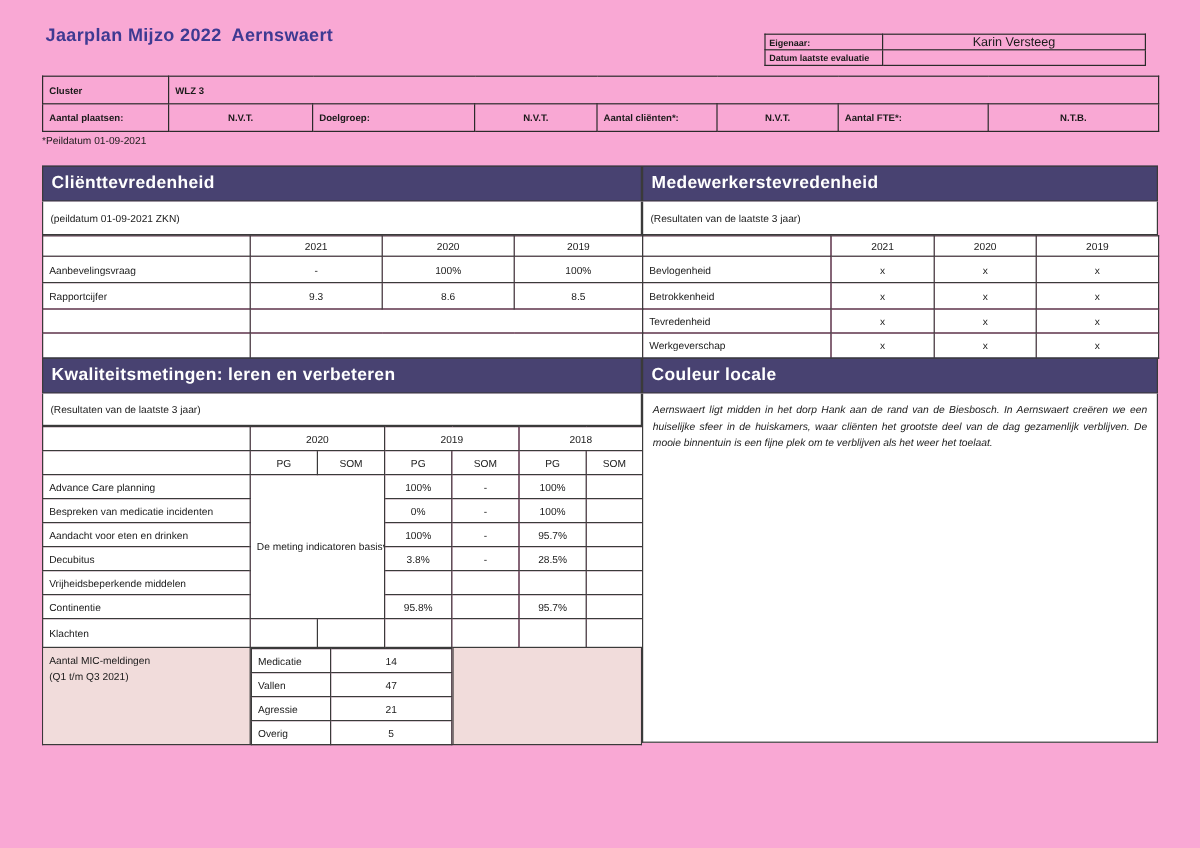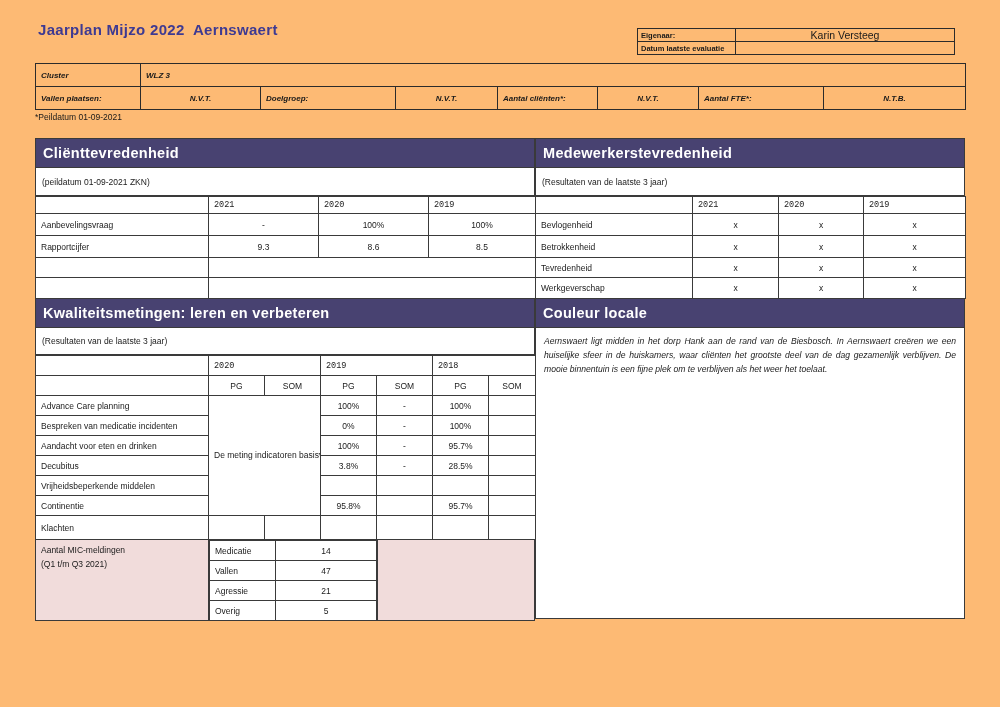--- a/index.html
+++ b/index.html
@@ -7,36 +7,36 @@
     --purple:#484271;
     --pink:#f1dcdb;
     --title:#3e3a92;
   }
   *{margin:0;padding:0;box-sizing:border-box;}
   html,body{background:#ffffff;}
   body{
     font-family:"Liberation Sans","DejaVu Sans",sans-serif;
     color:#1a1a1a;
   }
-  .page{position:relative;width:1000px;height:707px;background:#fdba74;overflow:hidden;}
+  .page{position:relative;width:1000px;height:707px;background:#f9a8d4;overflow:hidden;}
 
   .doc-title{
     position:absolute;left:38px;top:21px;
     font-size:15px;font-weight:bold;color:var(--title);
     letter-spacing:.3px;white-space:pre-wrap;
   }
 
   
   .owner-box{position:absolute;left:637px;top:28px;width:318px;border-collapse:collapse;}
   .owner-box td{border:1px solid #2b2b2b;height:13px;vertical-align:middle;}
   .owner-box .ob-label{width:98px;font-size:7.5px;font-weight:bold;padding:0 3px;margin-top:36px;}
   .owner-box .ob-value{font-size:10.5px;padding:0 6px;text-align:center;}
 
   
-  .cluster-table{position:absolute;left:35px;top:63px;width:930px;border-collapse:collapse;table-layout:fixed;font-style:italic;}
+  .cluster-table{position:absolute;left:35px;top:63px;width:930px;border-collapse:collapse;table-layout:fixed;}
   .cluster-table td{border:1px solid #2b2b2b;height:23px;font-size:8px;font-weight:bold;vertical-align:middle;padding:0 5px;}
   .cluster-table .cl{ text-align:left;}
   .cluster-table .cv{ text-align:center;}
 
   .footnote{position:absolute;left:35px;top:112px;font-size:8.5px;}
 
   
   .sec{position:absolute;}
   .sec-header{
     height:30px;background:var(--purple);color:#ffffff;
@@ -49,21 +49,21 @@
     font-size:8.5px;display:flex;align-items:center;padding:0 6px;
   }
 
   table.grid{border-collapse:collapse;table-layout:fixed;width:100%;}
   table.grid td{
     border:1px solid var(--bd);font-size:8.5px;vertical-align:middle;
     padding:0 5px;background:#fff;overflow:hidden;white-space:nowrap;
   }
   td.pink{background:var(--pink);}
   td.ctr{text-align:center;}
-  td.yhead{background:var(--pink);text-align:left;font-size:10px;font-family:Liberation Mono, monospace;}
+  td.yhead{background:var(--pink);text-align:center;font-size:10px;}
   td.shead{background:var(--pink);text-align:center;font-size:9px;}
   td.lbl{background:var(--pink);text-align:left;}
 
   
   tr.h17 td{height:17px;}
   tr.h22 td{height:22px;}
   tr.h20 td{height:20px;}
   tr.h21 td{height:21px;}
   tr.h24 td{height:24px;}
 
@@ -123,21 +123,21 @@
         <col style="width:101px">
         <col style="width:125px">
         <col style="width:142px">
     </colgroup>
     <tbody>
         <tr>
       <td class="cl">Cluster</td>
       <td class="cl" colspan="7">WLZ 3</td>
     </tr>
     <tr>
-      <td class="cl">Vallen plaatsen:</td>
+      <td class="cl">Aantal plaatsen:</td>
       <td class="cv">N.V.T.</td>
       <td class="cl">Doelgroep:</td>
       <td class="cv">N.V.T.</td>
       <td class="cl">Aantal cliënten*:</td>
       <td class="cv">N.V.T.</td>
       <td class="cl">Aantal FTE*:</td>
       <td class="cv">N.T.B.</td>
     </tr>
   </tbody>
     </table>

